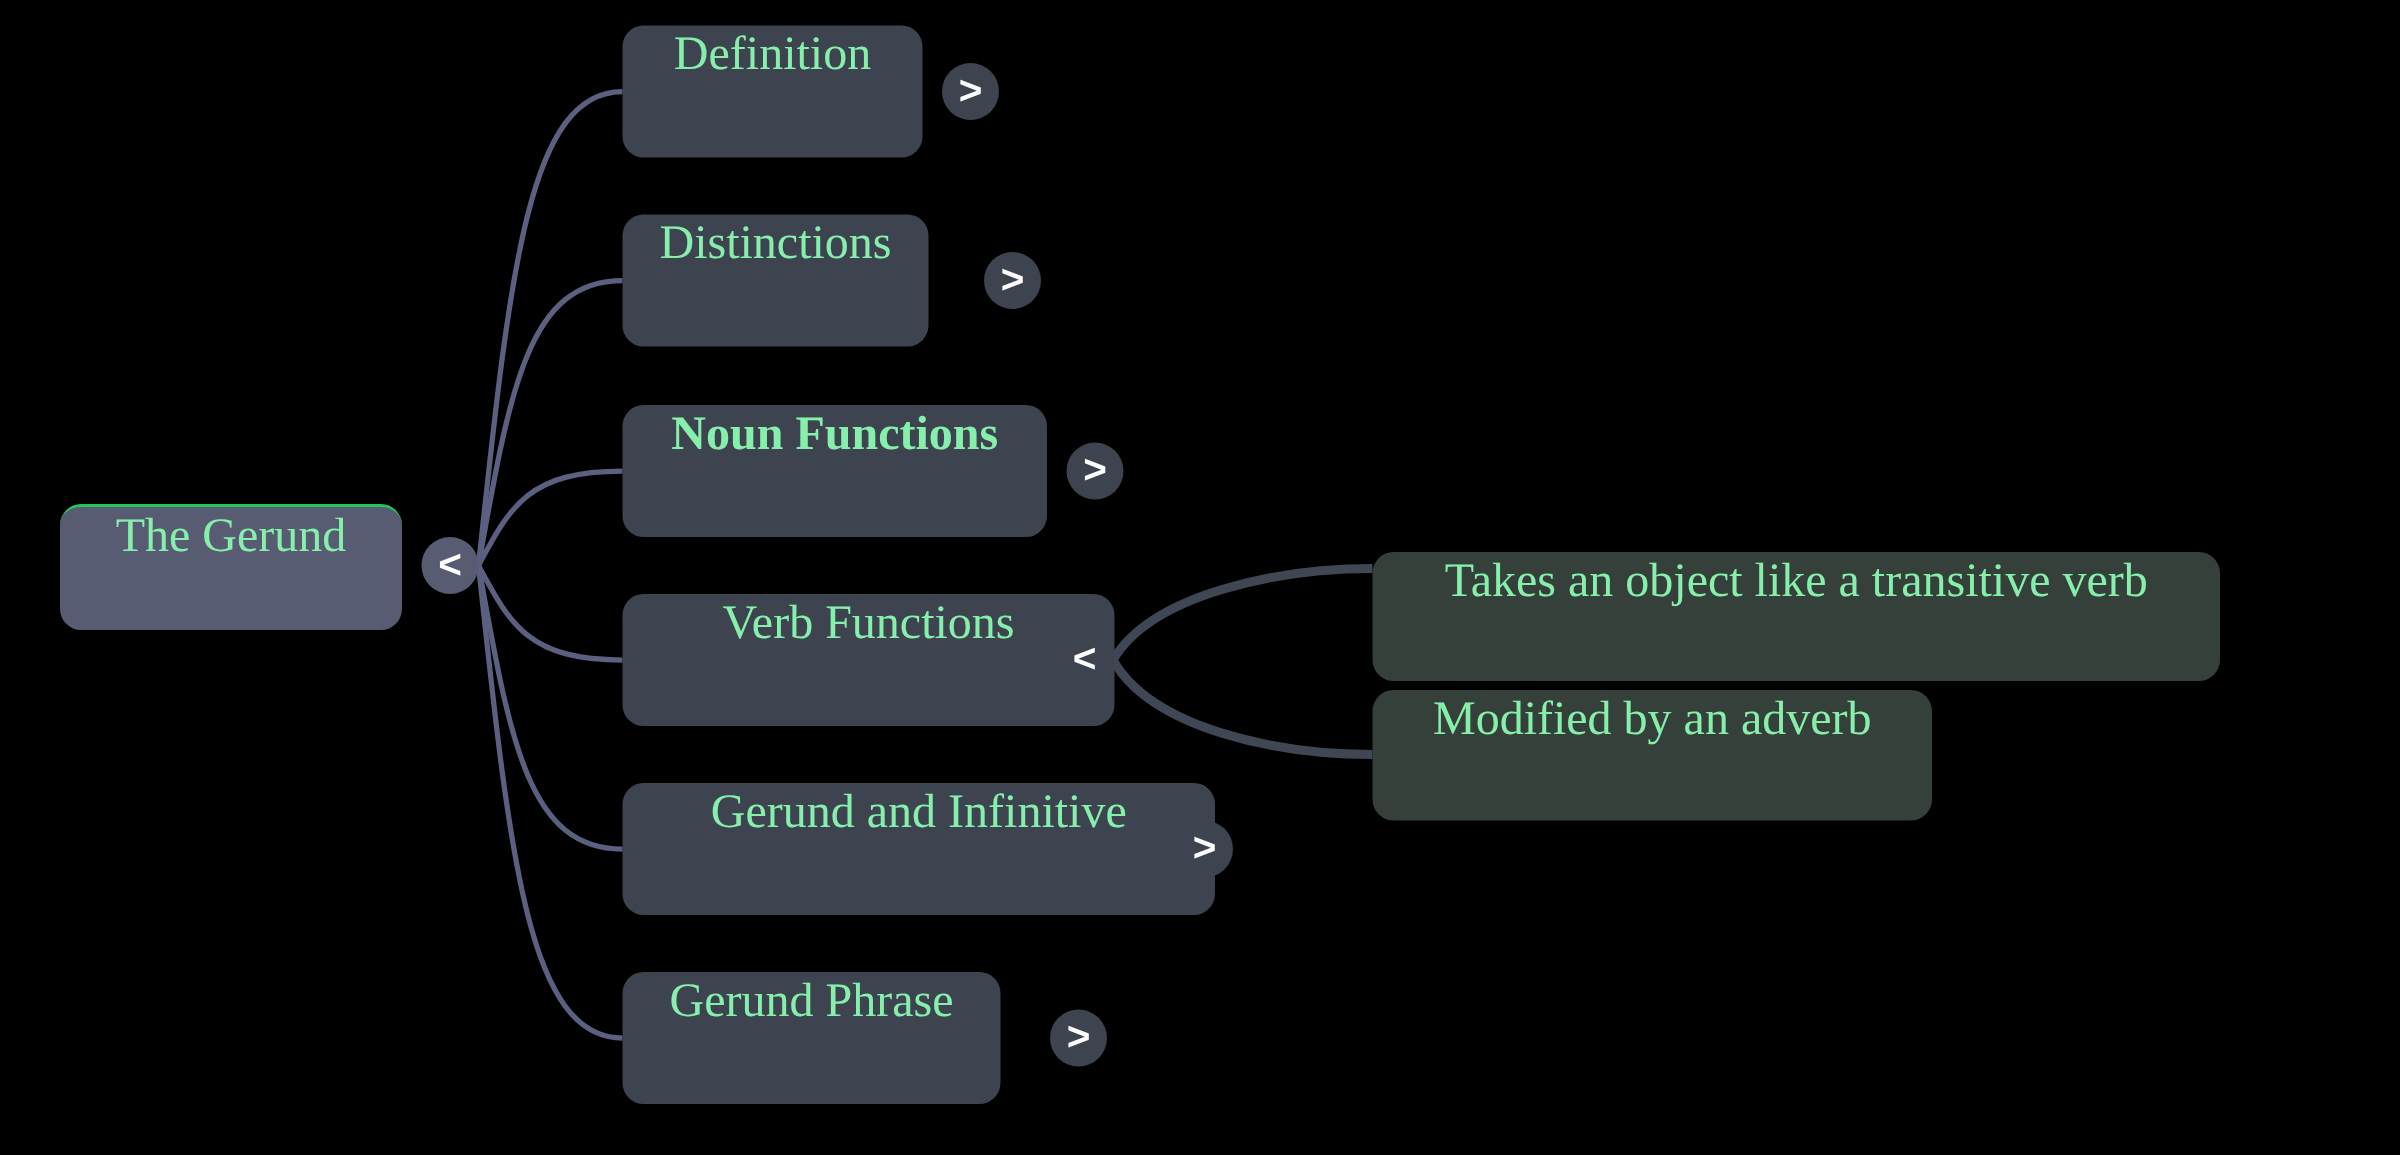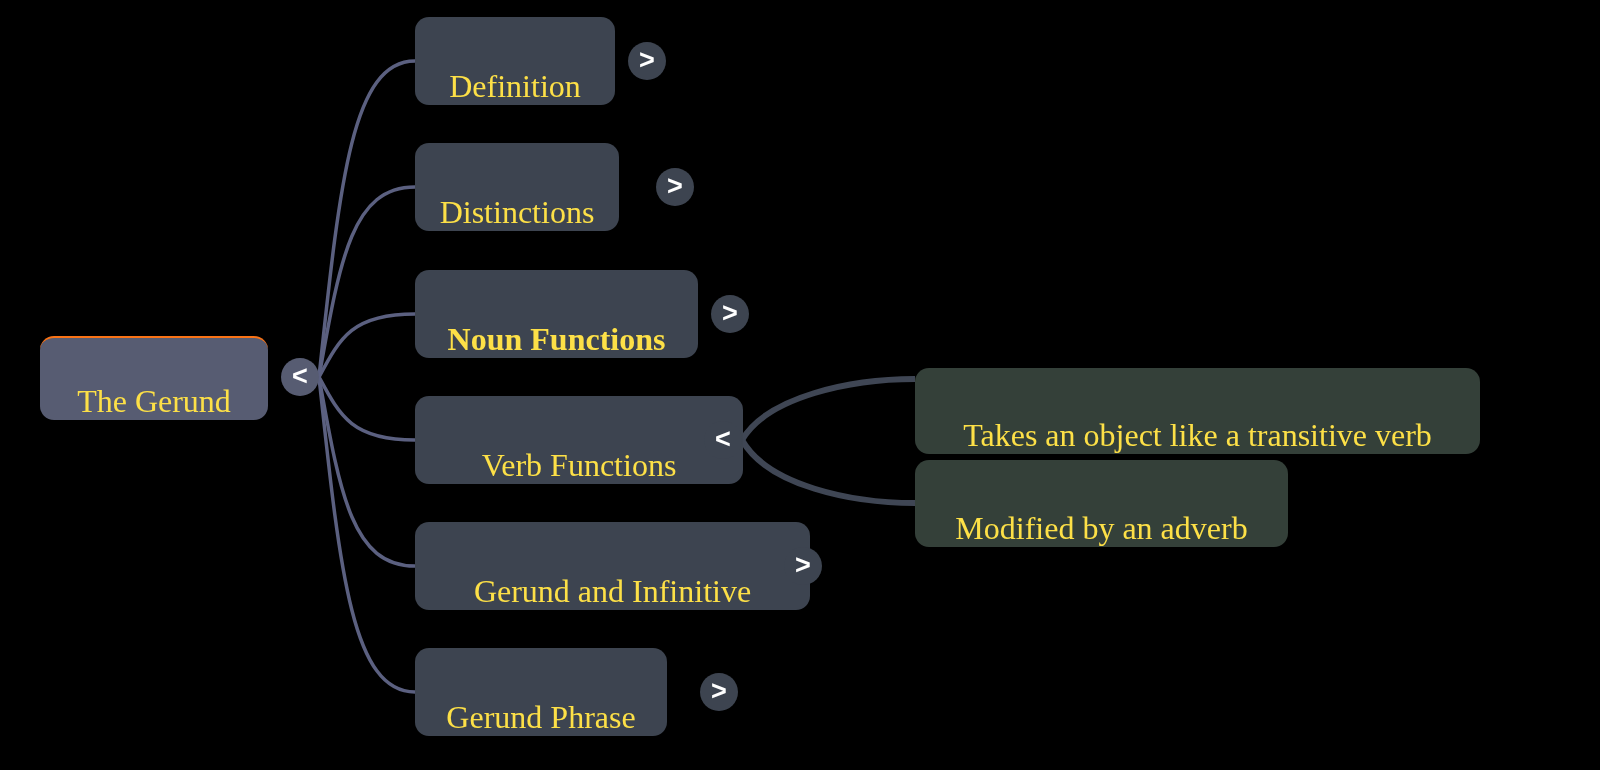--- a/index.html
+++ b/index.html
@@ -6,25 +6,25 @@
   .canvas {
     position:relative; width:1600px; height:770px;
     background:#000000; overflow:hidden;
     font-family:"Liberation Serif","DejaVu Serif",serif;
   }
   svg.links { position:absolute; left:0; top:0; width:1600px; height:770px; }
   .link-root   { fill:none; stroke:#5b6080; stroke-width:3.5px; }
   .link-branch { fill:none; stroke:#3f4654; stroke-width:6px; }
   .node {
     position:absolute; border-radius:14px;
-    display:flex; align-items:flex-end; justify-content:center;
-    color:#fde047; font-size:32px; white-space:nowrap;
+    display:flex; align-items:flex-start; justify-content:center;
+    color:#86efac; font-size:32px; white-space:nowrap;
     box-sizing:border-box;
   }
-  .node.root   { background:#575c72; border-top:2px solid #f97316; }
+  .node.root   { background:#575c72; border-top:2px solid #22c55e; }
   .node.branch { background:#3d4450; }
   .node.child  { background:#344039; }
   .toggle {
     position:absolute; width:38px; height:38px; border-radius:50%;
     display:flex; align-items:center; justify-content:center;
     color:#ffffff; font-family:"Liberation Sans","DejaVu Sans",sans-serif;
     font-weight:700; font-size:27px; line-height:1; padding-bottom:2px;
     box-sizing:border-box; cursor:pointer; user-select:none;
   }
   .toggle.purple { background:#575c72; }

